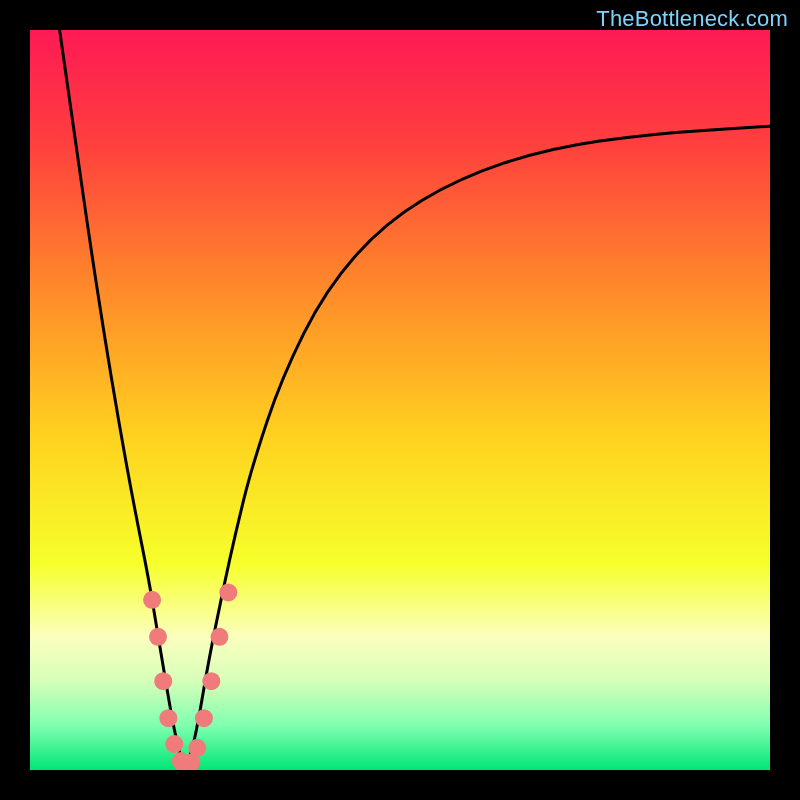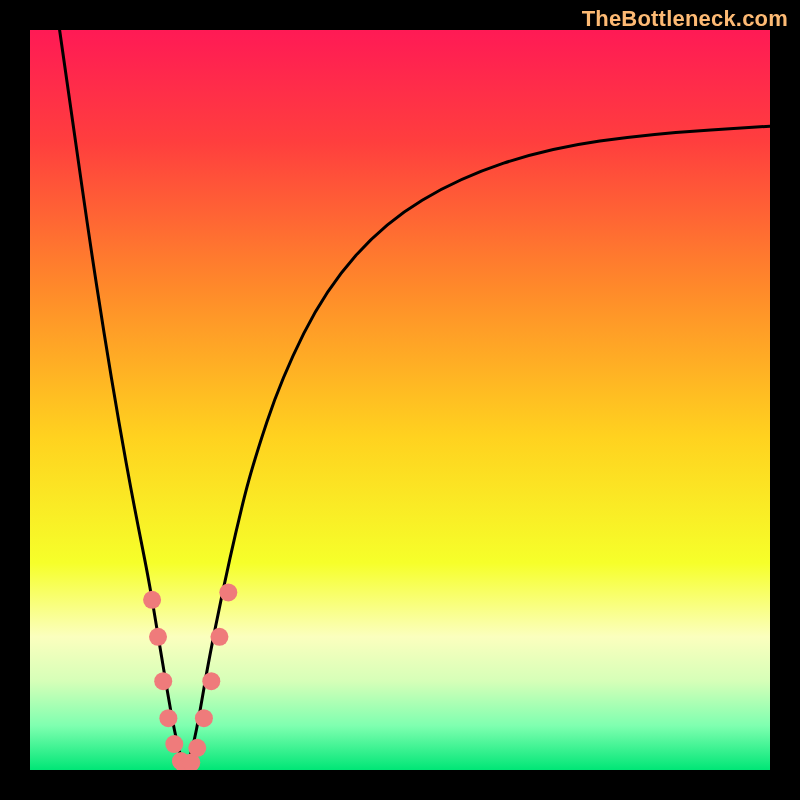--- a/index.html
+++ b/index.html
@@ -20,23 +20,23 @@
   .plot {
     position: absolute;
     left: 30px; top: 30px;
     width: 740px; height: 740px;
     overflow: hidden;
   }
   .watermark {
     position: absolute;
     top: 6px;
     right: 12px;
-    color: #fdba74;
+    color: #7dd3fc;
     font-size: 22px;
-    font-weight: 700;
+    font-weight: 400;
     letter-spacing: 0.2px;
     user-select: none;
   }
   svg { display: block; }
 </style>
 </head>
 <body>
 
 <div class="frame">
   <div class="plot">

